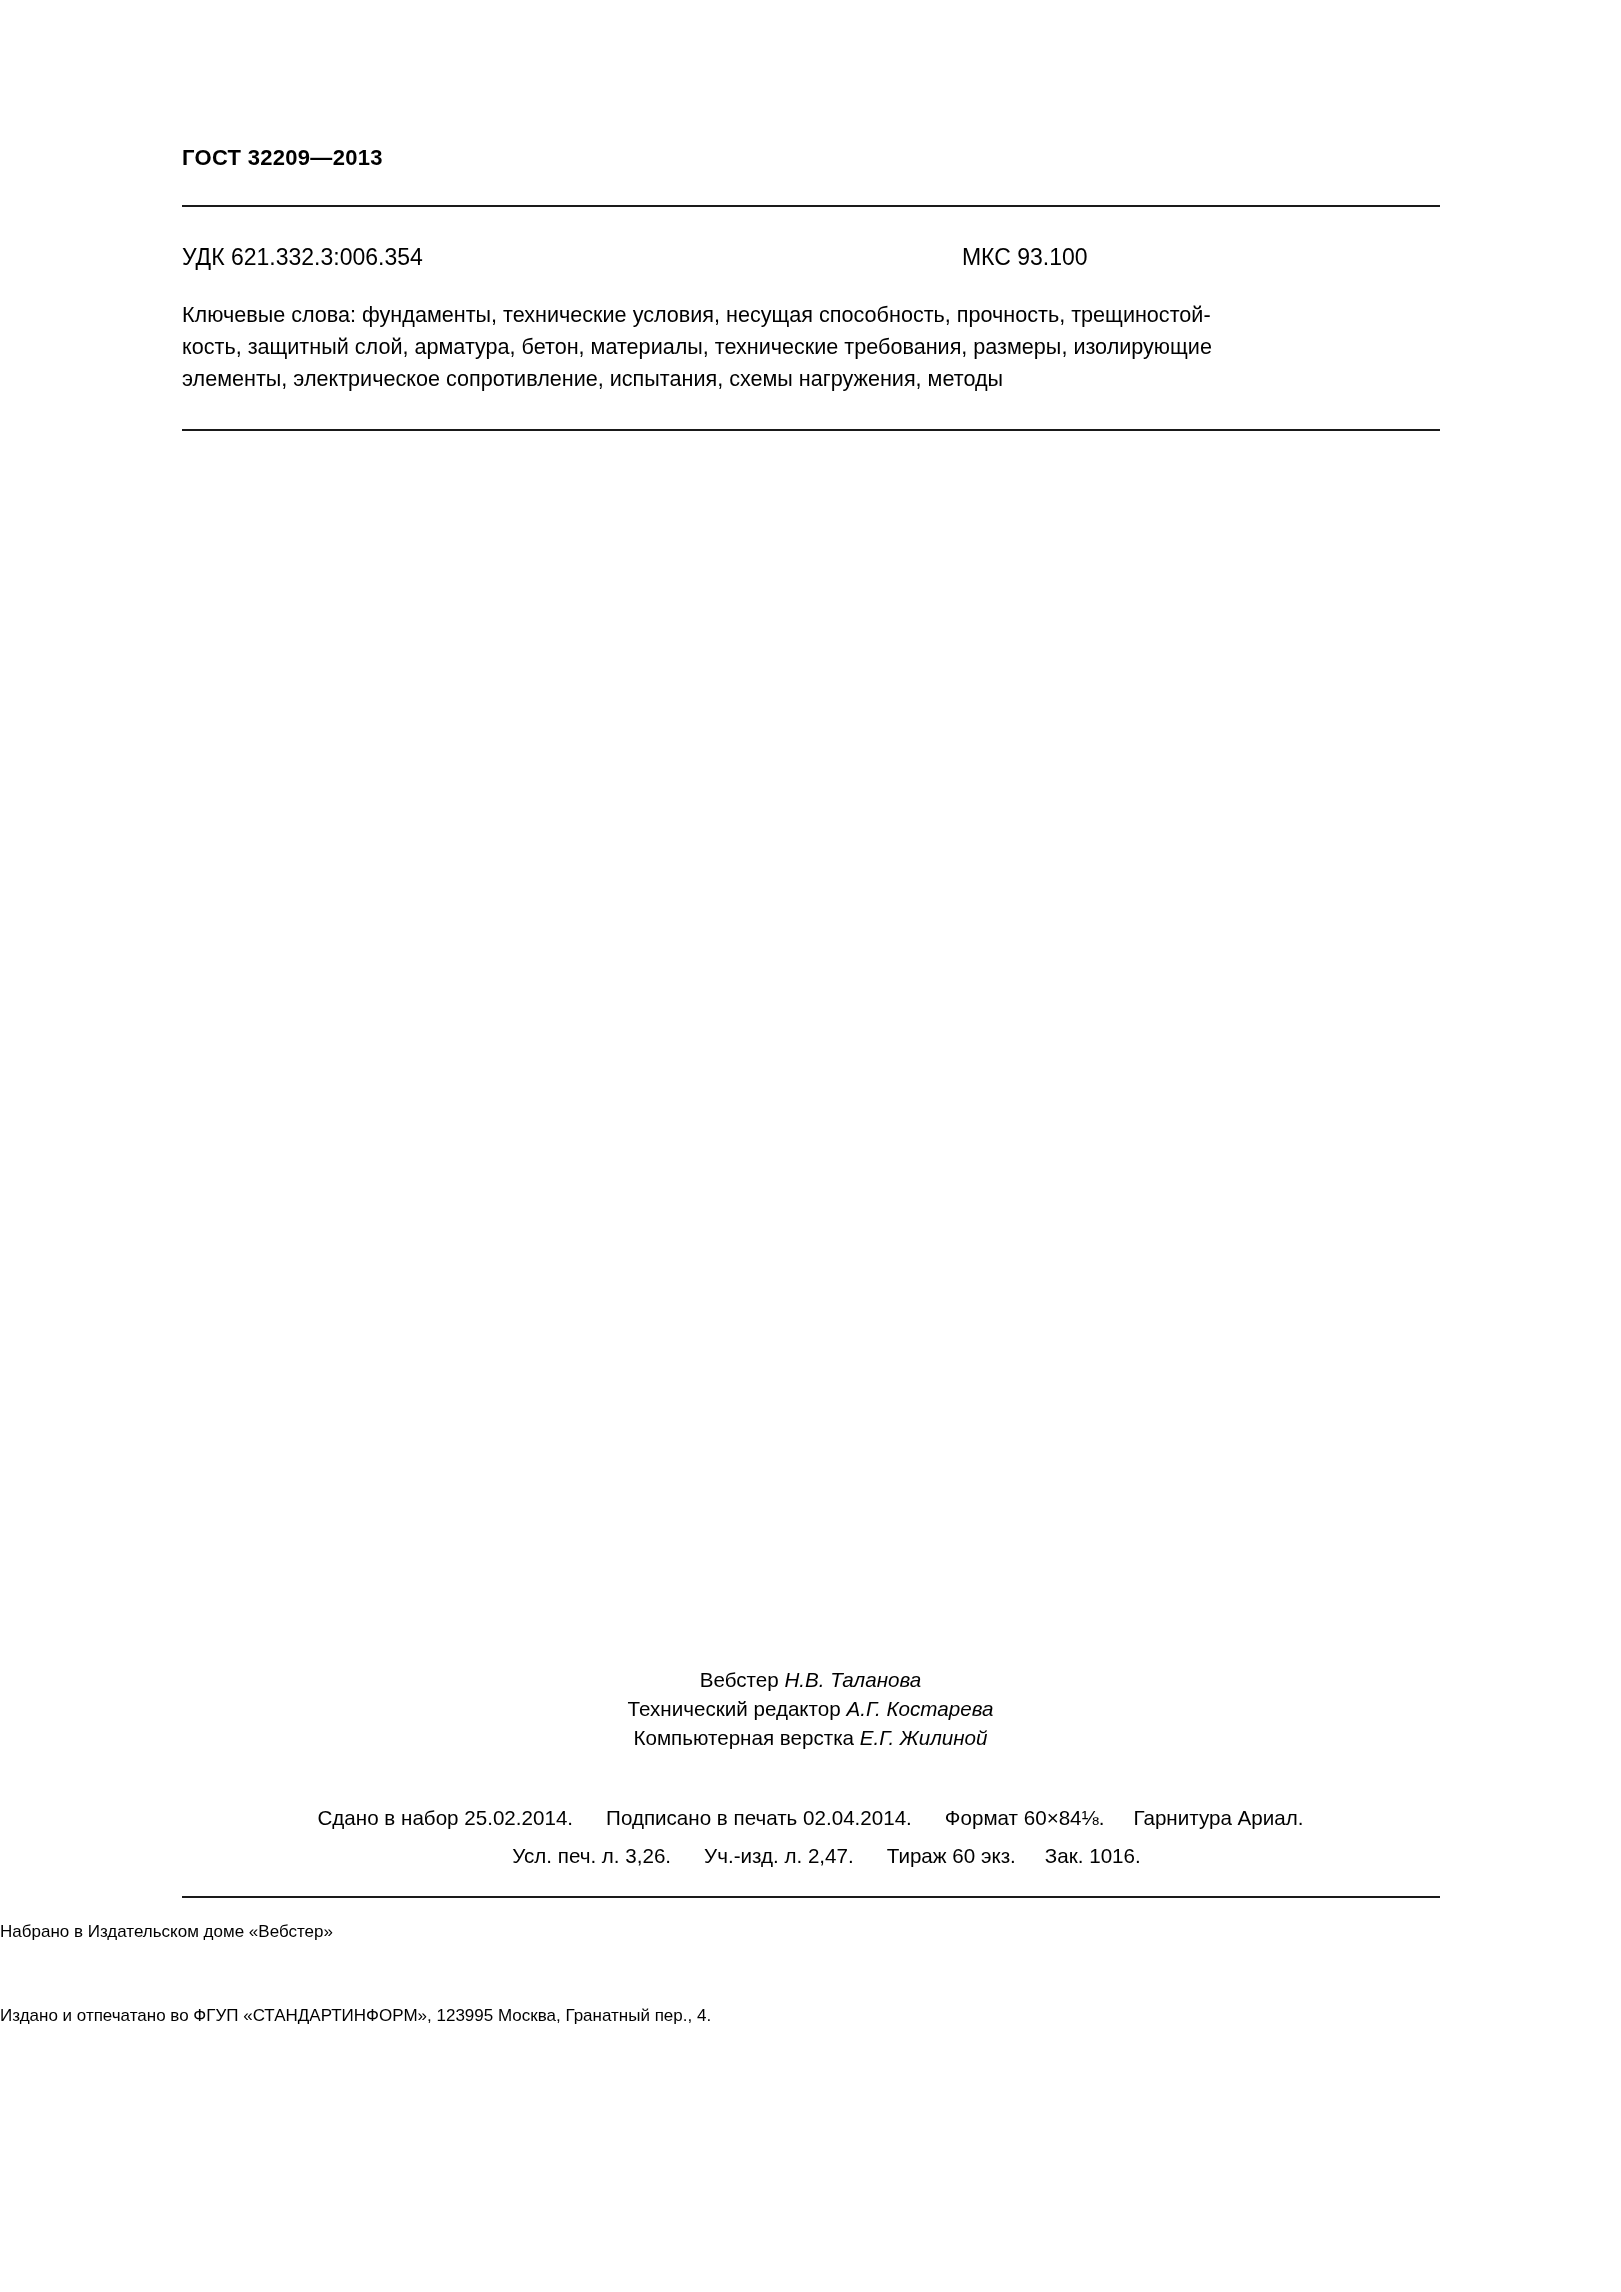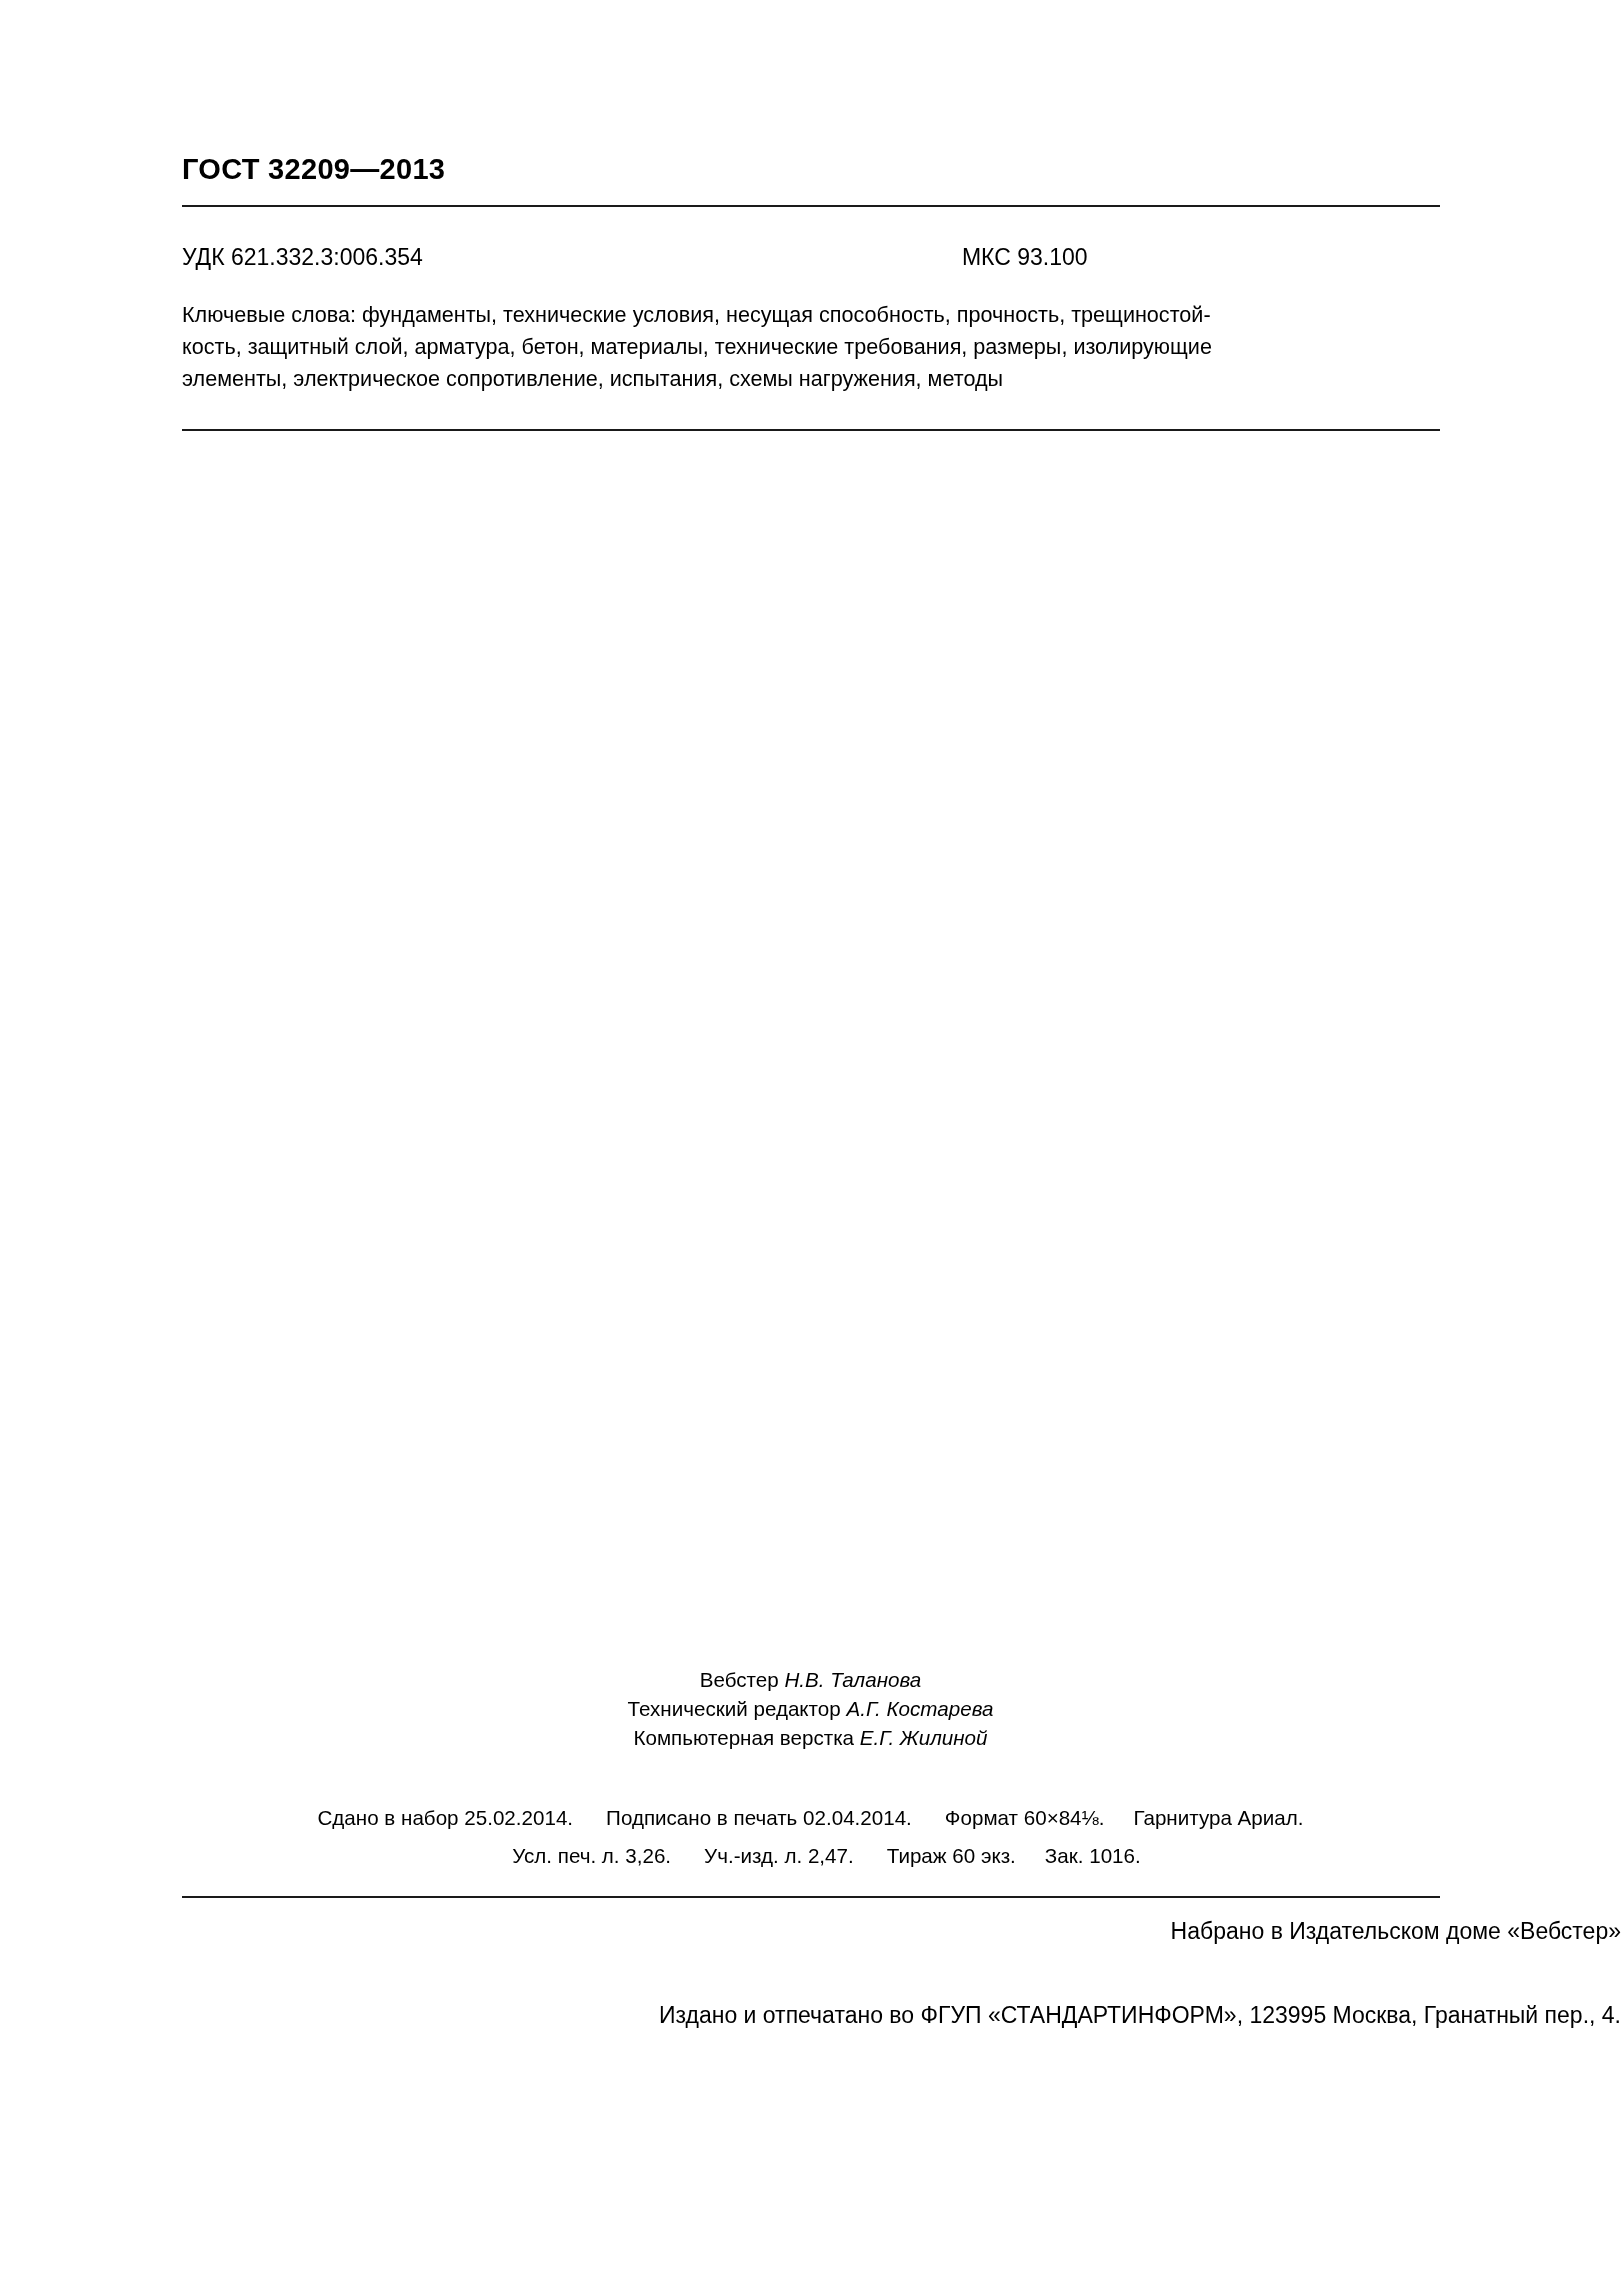--- a/index.html
+++ b/index.html
@@ -22,24 +22,23 @@
     width: 1621px;
     height: 2293px;
     overflow: hidden;
   }
 
   
   .doc-header {
     position: absolute;
     top: 145px;
     left: 182px;
-    font-size: 29px;
+    font-size: 22px;
     font-weight: bold;
     letter-spacing: 0.3px;
-    margin-top: 8px;
   }
 
   .rule {
     position: absolute;
     left: 182px;
     width: 1258px;
     height: 2px;
     background: #1a1a1a;
   }
   .rule-top { top: 205px; }
@@ -96,22 +95,22 @@
   .printdata-2 { top: 1844px; margin-left: 16px; }
   .printdata span { display: inline-block; }
   .gap-1 { width: 33px; }
   .gap-2 { width: 29px; }
 
   
   .publisher {
     position: absolute;
     left: 0;
     width: 1621px;
-    text-align: right;
-    font-size: 23px;
+    text-align: left;
+    font-size: 17px;
     line-height: 31px;
   }
   .pub-1 { top: 1916px; }
   .pub-2 { top: 1948px; }
   .pub-3 { top: 2000px; }
   .pub-4 { top: 2031px; }
   .pub-2 .sp, .pub-4 .sp { display: inline-block; width: 45px; }
 </style>
 </head>
 <body>

